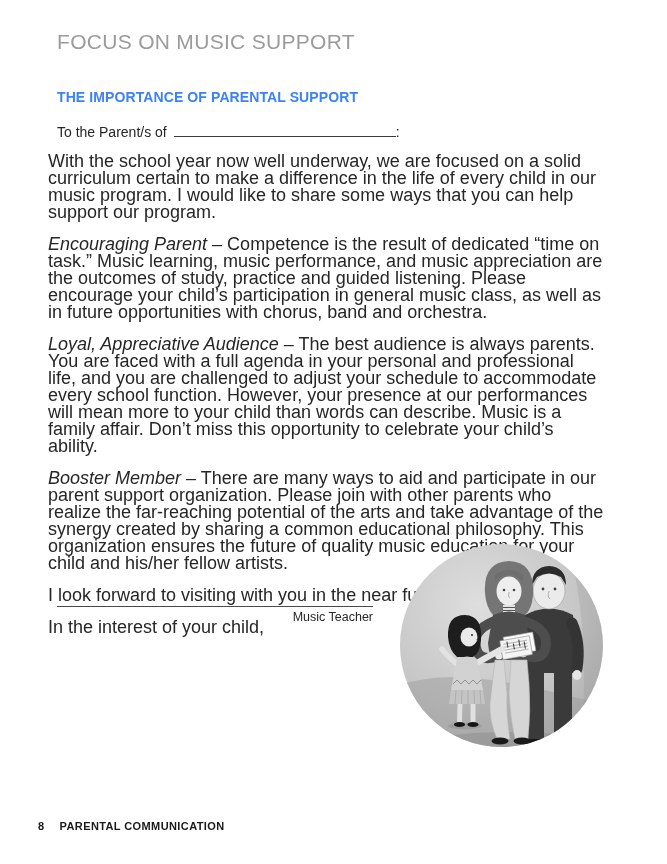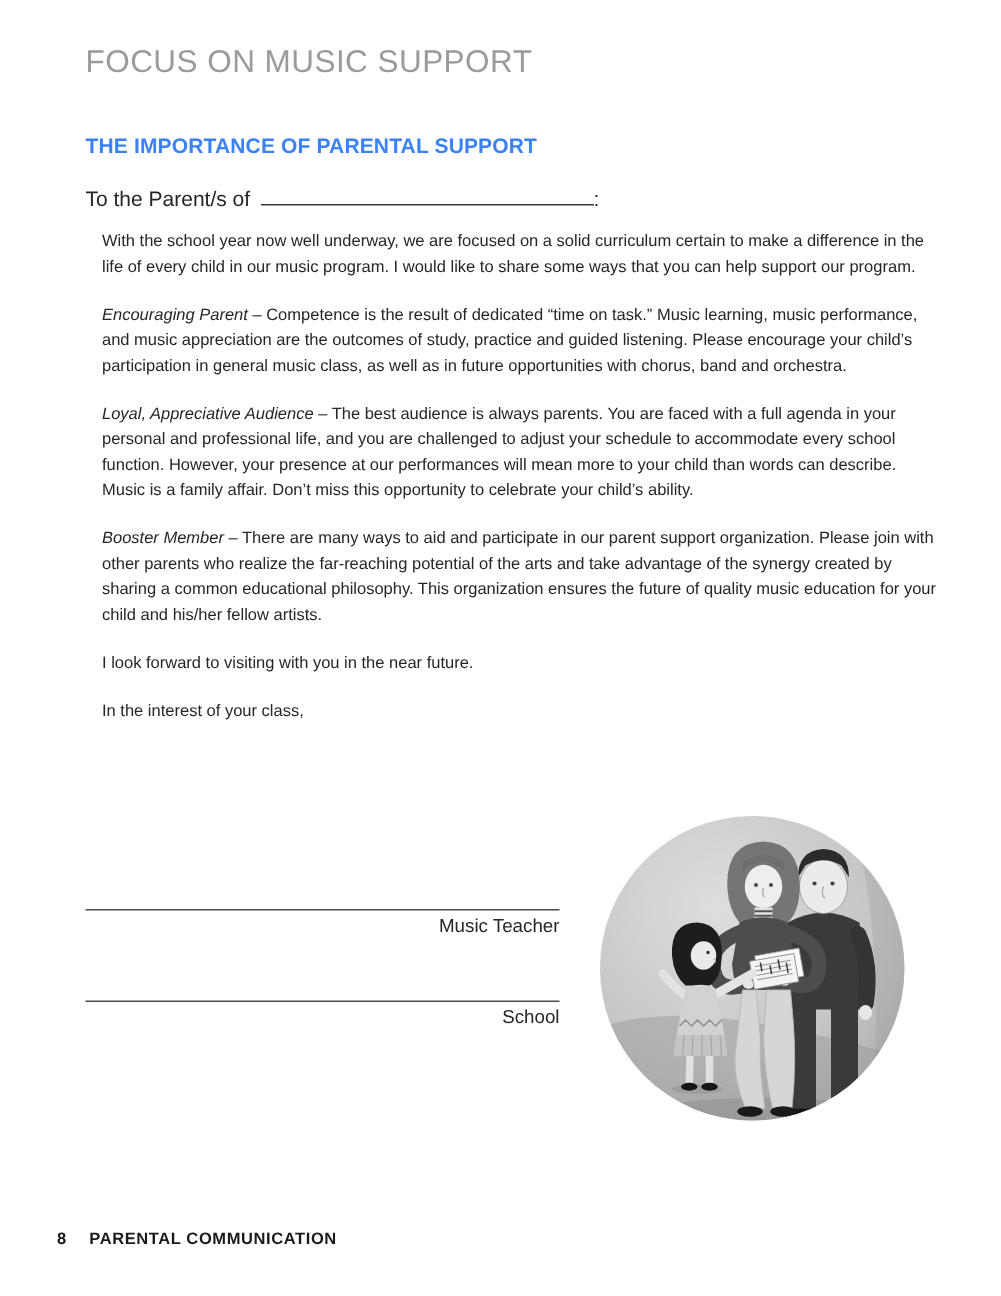--- a/index.html
+++ b/index.html
@@ -24,22 +24,22 @@
   .salutation {
     position:absolute; left:57px; top:123px;
     font-size:14px; white-space:nowrap;
   }
   .blank-line {
     display:inline-block; width:222px; height:13px;
     border-bottom:1.5px solid #3a3a3a;
     margin-left:3px; vertical-align:baseline;
   }
   .bodytext {
-    position:absolute; left:68px; top:153px; width:557px;
-    font-size:11px; line-height:17px;
+    position:absolute; left:48px; top:153px; width:557px;
+    font-size:18px; line-height:17px;
   }
   .bodytext p { margin:0 0 15px 0; }
   .bodytext em { font-style:italic;text-align:right; }
   .signature-block { position:absolute; left:57px; top:606px; width:316px; }
   .sig-line { border-top:1.2px solid #4a4a4a; width:316px; height:0; }
   .sig-label { font-size:12.5px; margin-top:3px; color:#262626;text-align:right; }
   .sig + .sig { margin-top:43px; }
   .illustration {
     position:absolute; left:399px; top:543px;
     width:205px; height:205px;
@@ -64,31 +64,27 @@
     <span>To the Parent/s of</span>
     <span class="blank-line"></span><span>:</span>
   </div>
 
   <div class="bodytext">
     <p><em></em><span>With the school year now well underway, we are focused on a solid curriculum certain to make a difference in the life of every child in our music program. I would like to share some ways that you can help support our program.</span></p>
     <p><em>Encouraging Parent</em><span> – Competence is the result of dedicated “time on task.” Music learning, music performance, and music appreciation are the outcomes of study, practice and guided listening. Please encourage your child’s participation in general music class, as well as in future opportunities with chorus, band and orchestra.</span></p>
     <p><em>Loyal, Appreciative Audience</em><span> – The best audience is always parents. You are faced with a full agenda in your personal and professional life, and you are challenged to adjust your schedule to accommodate every school function. However, your presence at our performances will mean more to your child than words can describe. Music is a family affair. Don’t miss this opportunity to celebrate your child’s ability.</span></p>
     <p><em>Booster Member</em><span> – There are many ways to aid and participate in our parent support organization. Please join with other parents who realize the far-reaching potential of the arts and take advantage of the synergy created by sharing a common educational philosophy. This organization ensures the future of quality music education for your child and his/her fellow artists.</span></p>
     <p><em></em><span>I look forward to visiting with you in the near future.</span></p>
-    <p><em></em><span>In the interest of your class,</span></p>
+    <p><em></em><span>In the interest of your child,</span></p>
   </div>
 
   <div class="signature-block">
     <div class="sig">
       <div class="sig-line"></div>
       <div class="sig-label">Music Teacher</div>
-    </div>
-    <div class="sig">
-      <div class="sig-line"></div>
-      <div class="sig-label">School</div>
     </div>
   </div>
 
   <div class="illustration">
     <svg width="205" height="205" viewBox="0 0 205 205" xmlns="http://www.w3.org/2000/svg">
       <defs>
         <radialGradient id="bgGrad" cx="38%" cy="30%" r="85%">
           <stop offset="0%" stop-color="#dedede"></stop>
           <stop offset="60%" stop-color="#c6c6c6"></stop>
           <stop offset="100%" stop-color="#a8a8a8"></stop>

